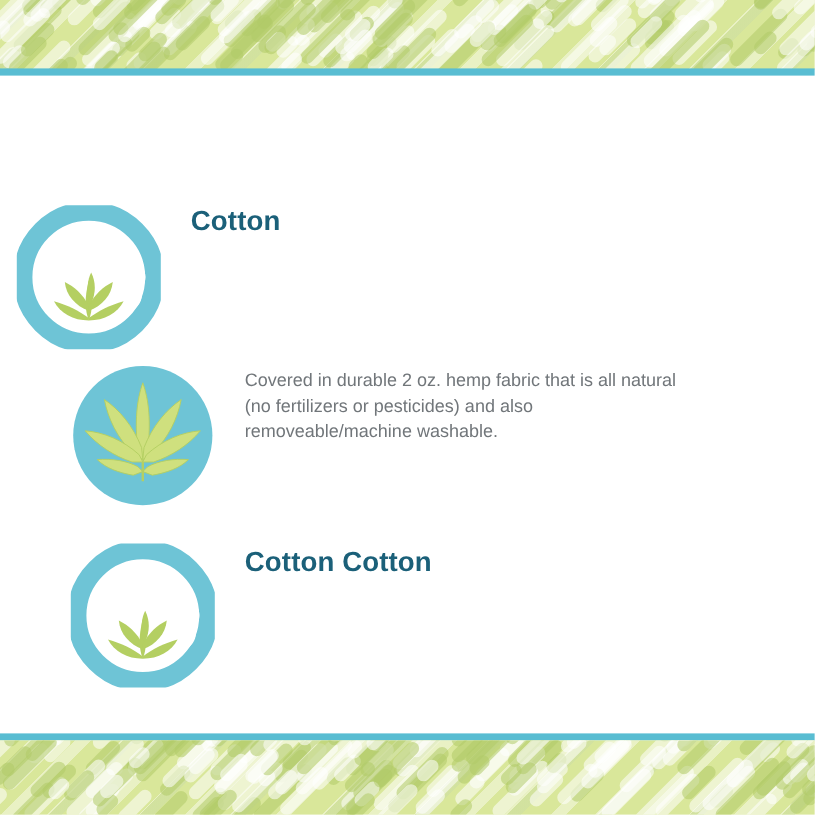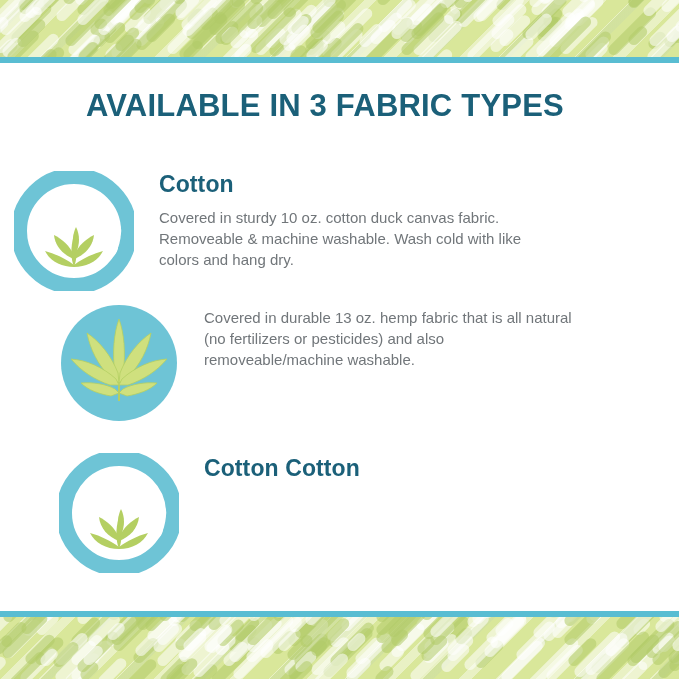--- a/index.html
+++ b/index.html
@@ -362,21 +362,20 @@
         <div class="dash dark" style="left: 96px; top: 22px; width: 58px;"></div>
         <div class="dash" style="left: 527px; top: 33px; width: 33px;"></div>
         <div class="dash" style="left: 183px; top: 23px; width: 46px;"></div>
       </div>
   </div>
   <div class="band-rule"></div>
 </div>
 
 <div class="content">
 
-  <div class="page-title">AVAILABLE IN 3 FABRIC TYPES</div>
 
   <div class="fabric-list">
 
     <div class="fabric-row r1">
       <div class="icon-wrap">
         <svg width="120" height="120" viewBox="0 0 120 120" aria-hidden="true">
           <circle cx="60" cy="60" r="55" fill="none" stroke="#6ec4d6" stroke-width="16"></circle>
           <path d="M60 24
                    c 9 -6 20 -1 22 9
                    c 10 -3 19 5 18 15
@@ -391,21 +390,20 @@
           <path d="M60 63 C 56 78 57 88 60 96 C 63 88 64 78 60 63 Z" fill="#b4cf62"></path>
           <path d="M60 94 C 52 88 42 83 31 80 C 36 90 47 96 60 96 Z" fill="#b4cf62"></path>
           <path d="M60 94 C 68 88 78 83 89 80 C 84 90 73 96 60 96 Z" fill="#b4cf62"></path>
           <path d="M60 84 C 55 74 48 68 40 64 C 41 75 49 84 60 88 Z" fill="#b4cf62"></path>
           <path d="M60 84 C 65 74 72 68 80 64 C 79 75 71 84 60 88 Z" fill="#b4cf62"></path>
           <path d="M60 80 C 58 70 59 62 62 56 C 66 64 66 73 62 82 Z" fill="#b4cf62"></path>
         </svg>
       </div>
       <div class="fabric-text">
         <p class="fabric-name">Cotton</p>
-        <p class="fabric-desc">Covered in sturdy 10 oz. cotton duck canvas fabric. Removeable &amp; machine washable. Wash cold with like colors and hang dry.</p>
       </div>
     </div>
 
     <div class="fabric-row r2">
       <div class="icon-wrap">
         <svg width="120" height="120" viewBox="0 0 120 120" aria-hidden="true">
           <circle cx="60" cy="60" r="58" fill="#6ec4d6"></circle>
           <g fill="#cfe07e" stroke="#b4cf62" stroke-width="0.8">
 
             <path d="M60 16 C 65 30 67 48 64 74 L 60 82 L 56 74 C 53 48 55 30 60 16 Z"></path>
@@ -419,21 +417,21 @@
             <path d="M108 56 C 98 68 84 77 69 82 L 60 82 L 63 76 C 76 64 93 57 108 56 Z"></path>
 
             <path d="M22 80 C 34 79 47 81 56 86 L 60 90 L 52 93 C 40 91 29 87 22 80 Z"></path>
 
             <path d="M98 80 C 91 87 80 91 68 93 L 60 90 L 64 86 C 73 81 86 79 98 80 Z"></path>
           </g>
           <path d="M59 82 L 59 98 L 61 98 L 61 82 Z" fill="#b4cf62"></path>
         </svg>
       </div>
       <div class="fabric-text">
-        <p class="fabric-desc">Covered in durable 13 oz. hemp fabric that is all natural (no fertilizers or pesticides) and also removeable/machine washable.</p>
+        <p class="fabric-desc">Covered in durable 2 oz. hemp fabric that is all natural (no fertilizers or pesticides) and also removeable/machine washable.</p>
       </div>
     </div>
 
     <div class="fabric-row r3">
       <div class="icon-wrap">
         <svg width="120" height="120" viewBox="0 0 120 120" aria-hidden="true">
           <circle cx="60" cy="60" r="55" fill="none" stroke="#6ec4d6" stroke-width="16"></circle>
           <path d="M60 24
                    c 9 -6 20 -1 22 9
                    c 10 -3 19 5 18 15

